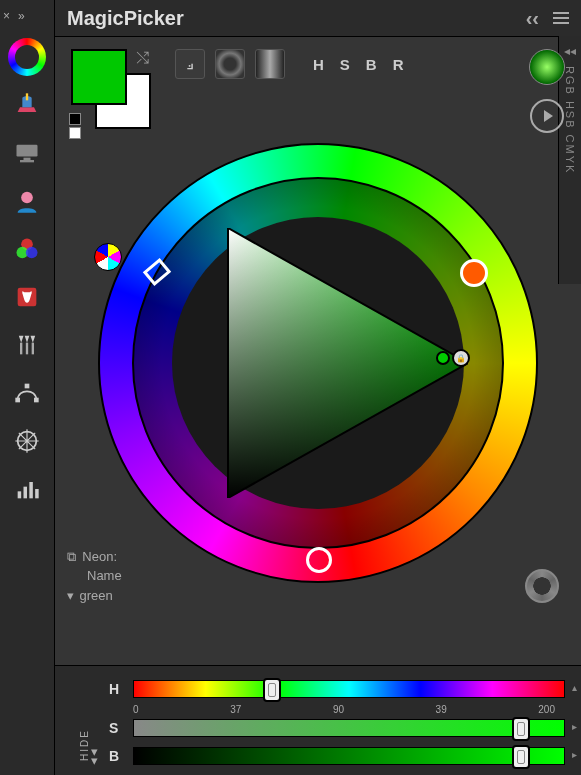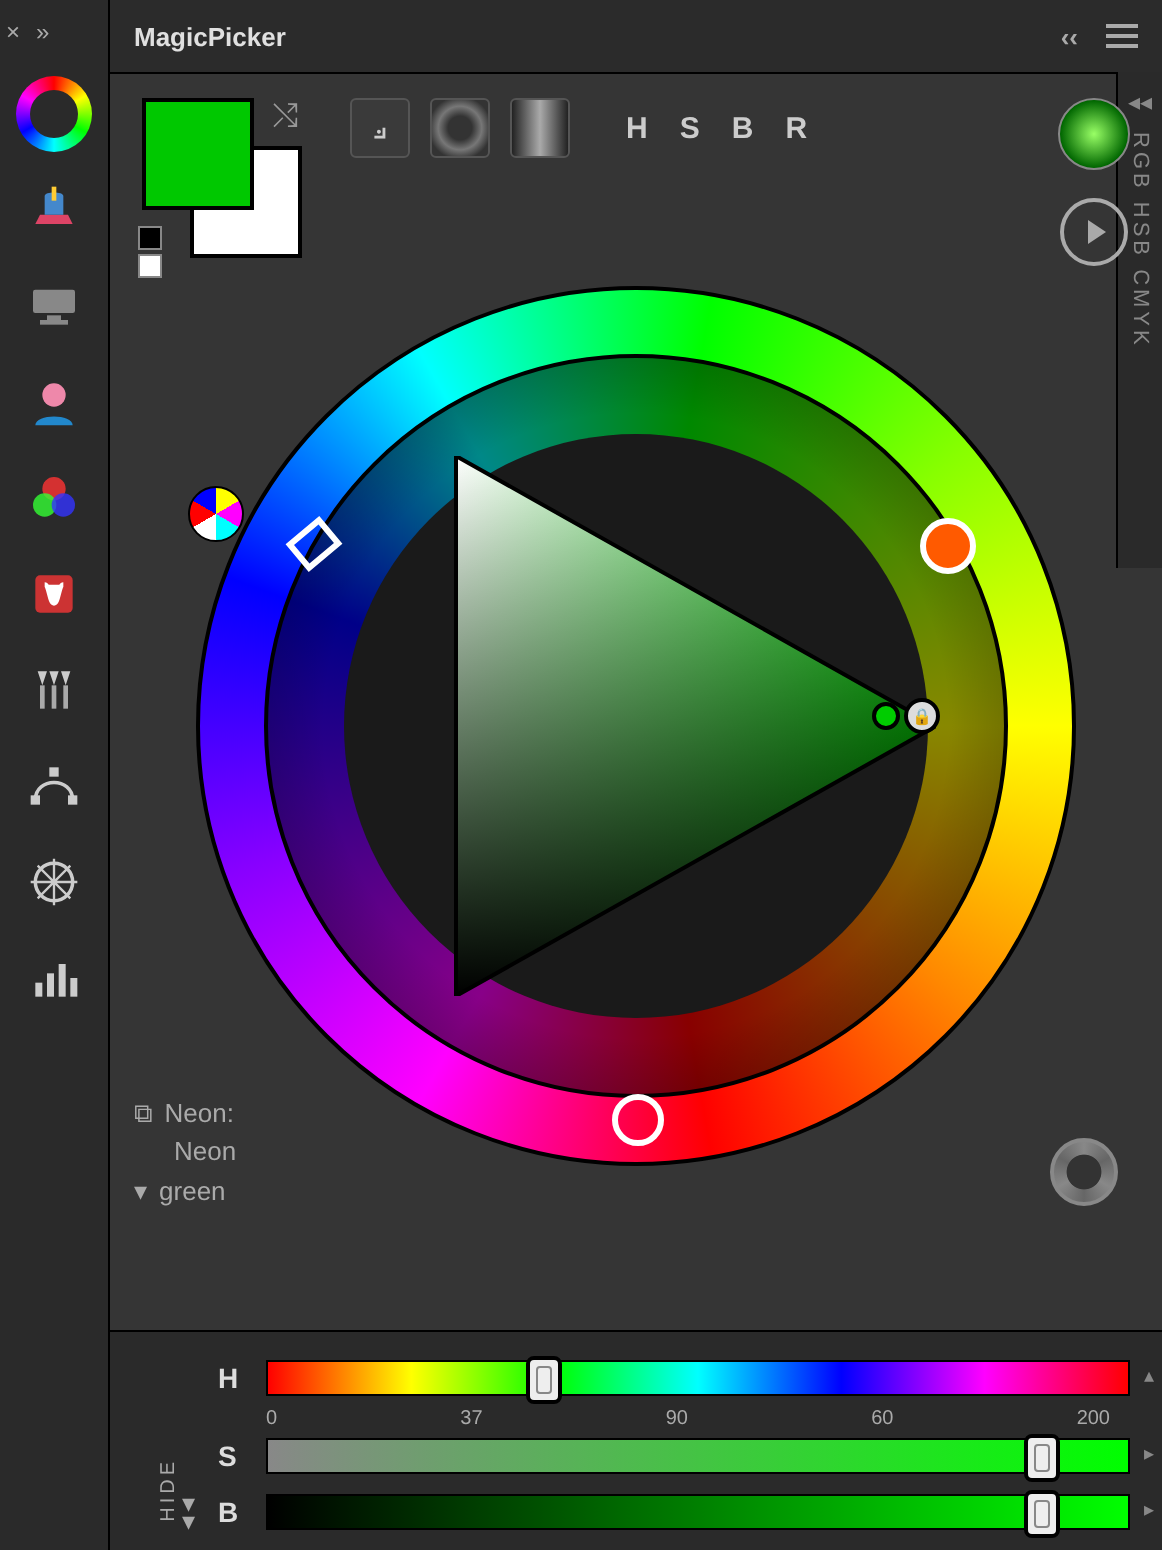--- a/index.html
+++ b/index.html
@@ -5,21 +5,21 @@
 html,body{margin:0;padding:0;width:581px;height:775px;background:#000;font-family:Arial,Helvetica,sans-serif;overflow:hidden}
 .app{display:flex;width:581px;height:775px;background:#1a1a1a}
 .toolbar{width:54px;background:#2a2a2a;border-right:1px solid #000;display:flex;flex-direction:column;align-items:center;padding-top:4px;gap:2px}
 .tb-header{width:100%;height:24px;display:flex;align-items:center;gap:8px;padding-left:6px;color:#aaa;font-size:12px}
 .tb-header span{cursor:pointer}
 .ring-icon{width:38px;height:38px;border-radius:50%;background:conic-gradient(red,yellow,lime,cyan,blue,magenta,red);margin:8px 0 4px;position:relative}
 .ring-icon::after{content:"";position:absolute;inset:7px;border-radius:50%;background:#2a2a2a}
 .tb-btn{width:42px;height:42px;display:flex;align-items:center;justify-content:center;margin:2px 0;border-radius:3px;cursor:pointer}
 .tb-btn svg{width:28px;height:28px}
 .main{flex:1;display:flex;flex-direction:column;background:#353535;position:relative}
-.header{height:36px;display:flex;align-items:center;padding:0 12px;color:#e0e0e0;font-weight:bold;font-size:13px;background:#2b2b2b;border-bottom:1px solid #000}
+.header{height:36px;display:flex;align-items:center;padding:0 12px;color:#e0e0e0;font-weight:bold;font-size:20px;background:#2b2b2b;border-bottom:1px solid #000}
 .header-right{margin-left:auto;display:flex;align-items:center;gap:14px}
 .header-right span{color:#aaa;cursor:pointer}
 .menu-icon{display:flex;flex-direction:column;gap:3px}
 .menu-icon i{width:16px;height:2px;background:#aaa;display:block}
 .content{display:flex;flex:1;position:relative}
 .canvas{flex:1;padding:12px 16px 4px 16px;display:flex;flex-direction:column}
 .top-row{display:flex;align-items:flex-start;gap:14px;height:84px}
 .swatches{position:relative;width:80px;height:72px}
 .fg{position:absolute;left:0;top:0;width:52px;height:52px;background:#00c800;border:2px solid #000;z-index:2}
 .bg{position:absolute;left:24px;top:24px;width:52px;height:52px;background:#fff;border:2px solid #000;z-index:1}
@@ -220,21 +220,21 @@
           </div>
         </div>
       </div>
     </div>
 
     <div class="name-block">
       <div class="row">
           <span>⧉</span>
           <span>Neon:</span>
         </div>
-      <div style="padding-left:20px">Neon</div>
+      <div style="padding-left:20px">Name</div>
       <div class="row">
           <span>▾</span>
           <span>green</span>
         </div>
     </div>
     <div class="schemes-btn"></div>
 
     <div class="sliders">
       <span class="hide-lbl">HIDE</span>
       <span class="hide-arrows">▾<br>▾</span>
@@ -242,21 +242,21 @@
         <label>H</label>
         <div class="track hue-track">
           <div class="handle" style="left:30%"></div>
         </div>
         <span class="arrow-r">▴</span>
       </div>
       <div class="ticks">
         <span>0</span>
           <span>37</span>
           <span>90</span>
-          <span>60</span>
+          <span>39</span>
           <span>200</span>
       </div>
       <div class="slider-row">
         <label>S</label>
         <div class="track sat-track">
           <div class="handle" style="left:88%"></div>
         </div>
         <span class="arrow-r">▸</span>
       </div>
       <div class="slider-row" style="margin-bottom:0">

